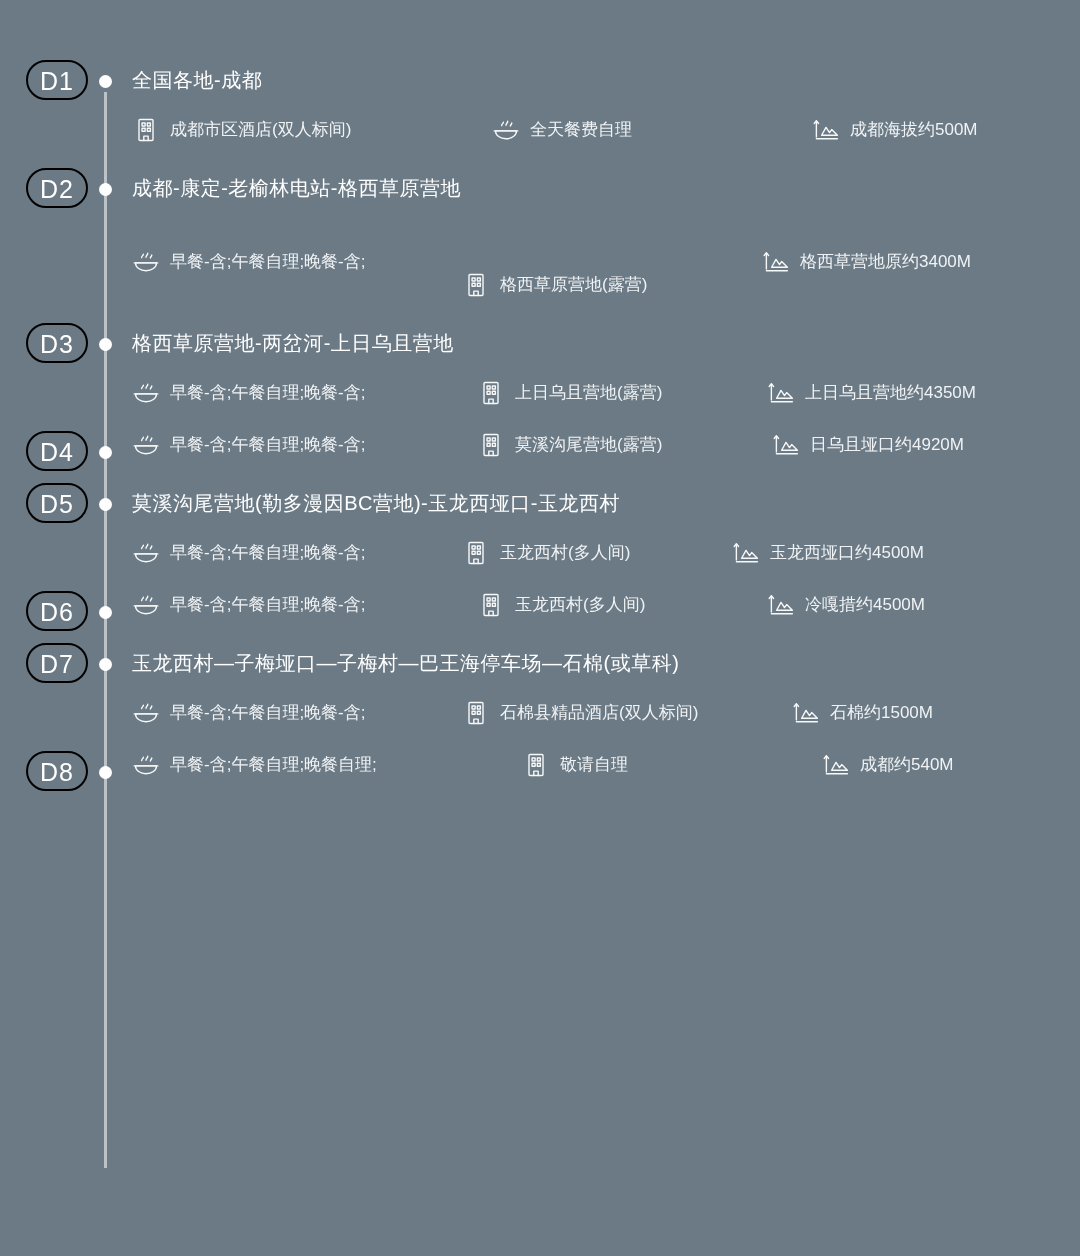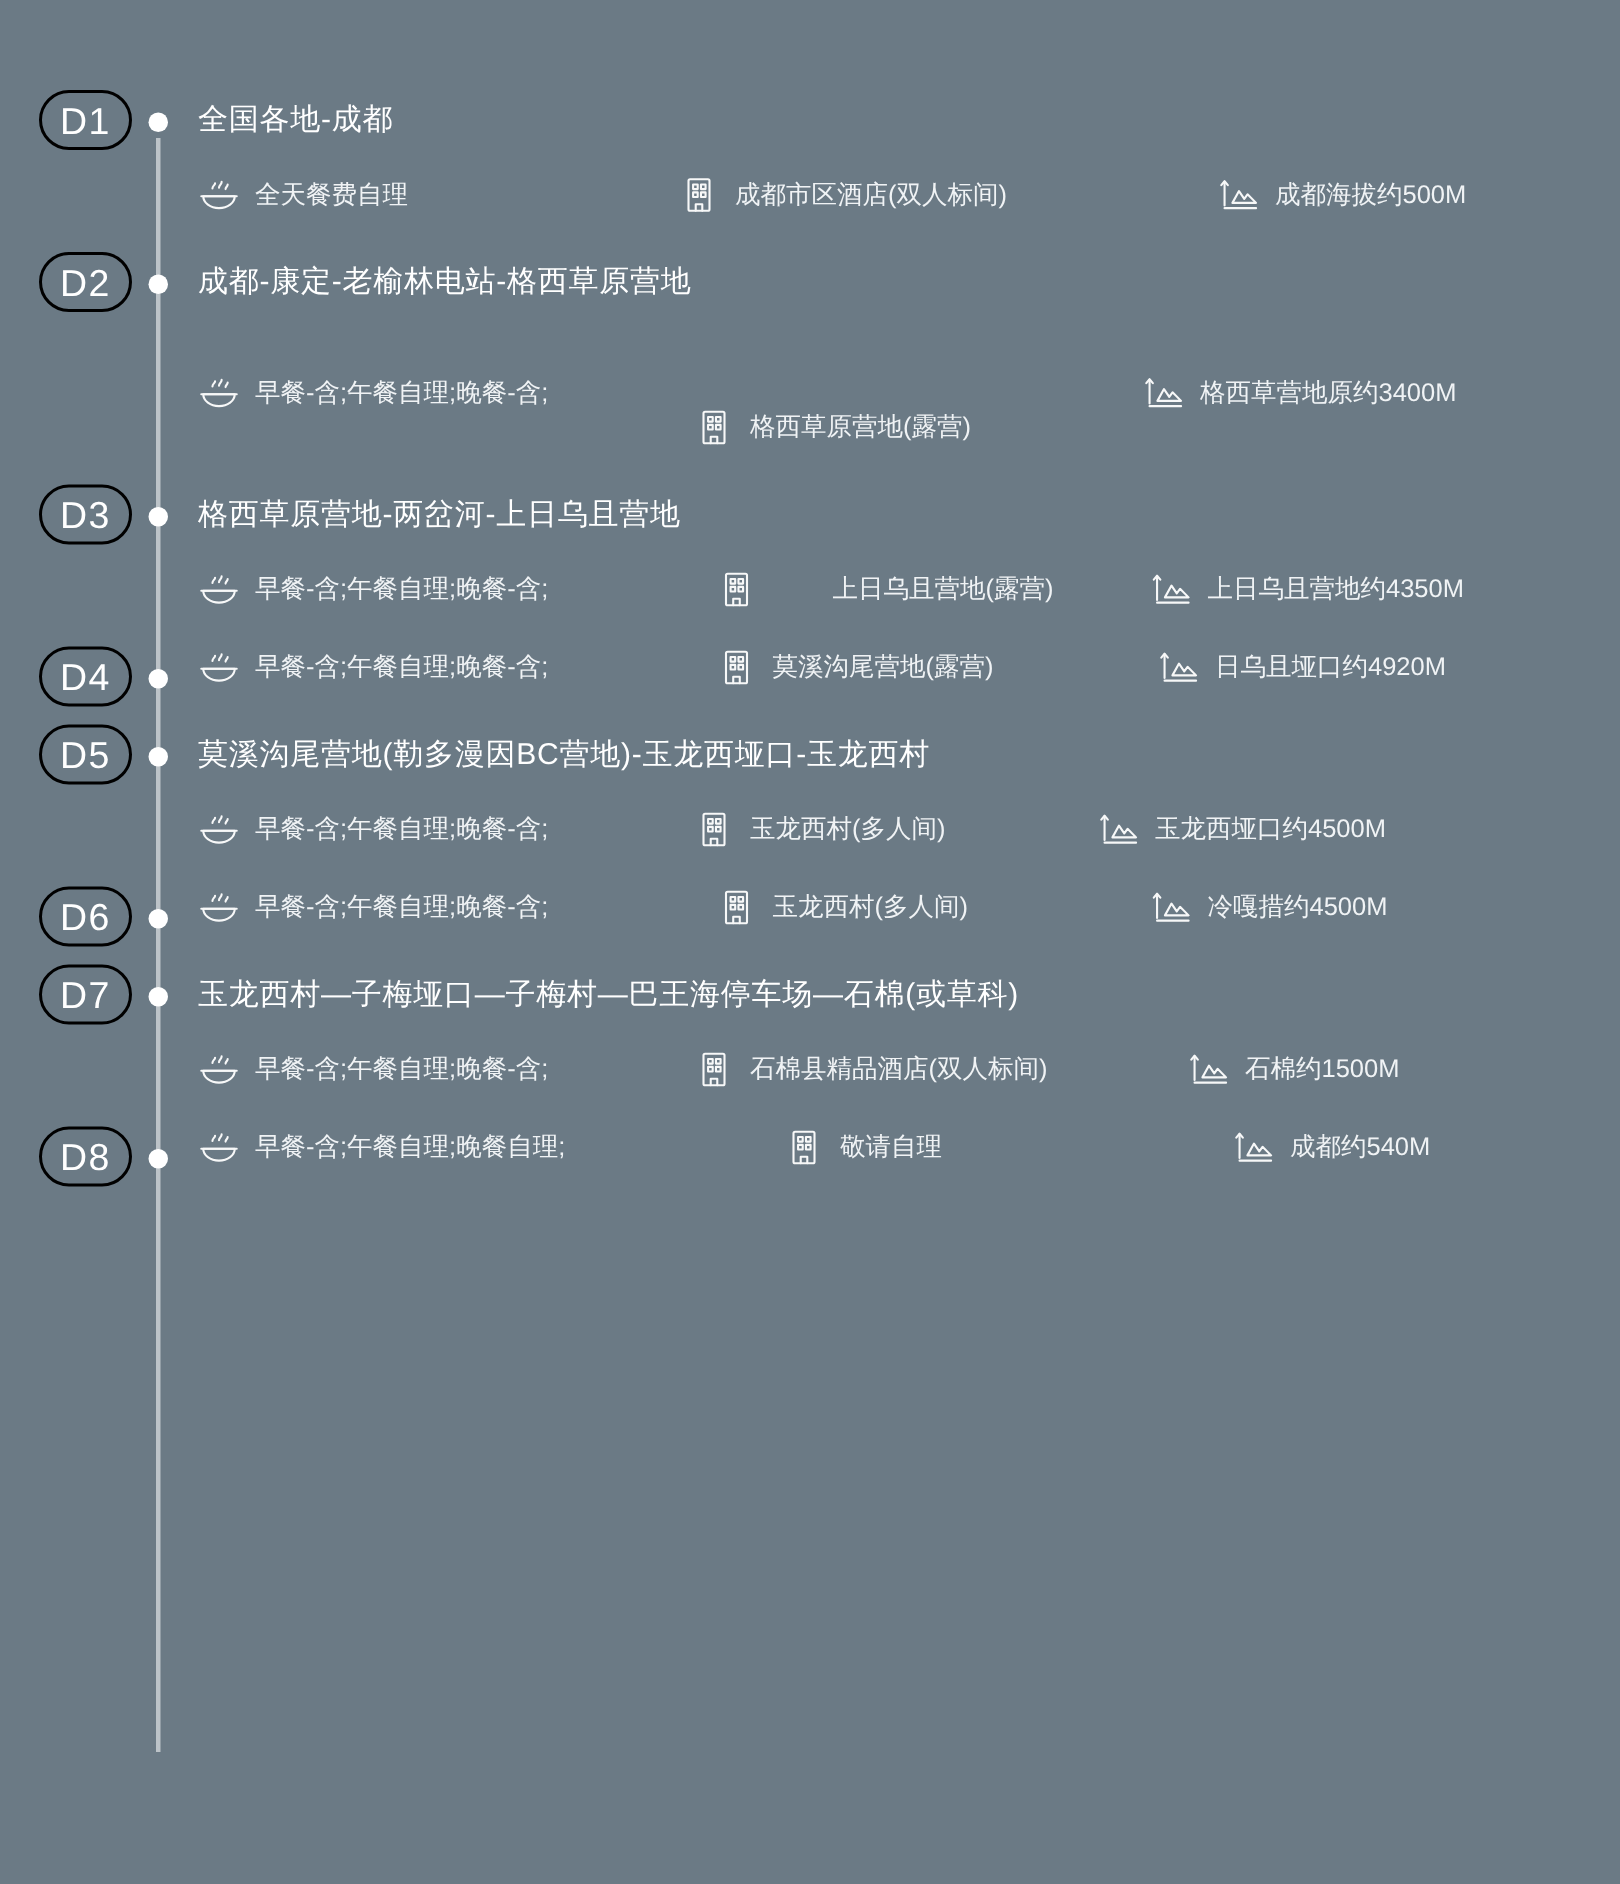--- a/index.html
+++ b/index.html
@@ -98,21 +98,21 @@
   .m-meal { width: 300px; }
   .m-hotel { width: 320px; }
   .m-alt { width: auto; }
 
   
   .day[data-row="0"] .m-meal { width: 320px; }
   .day[data-row="0"] .m-hotel { width: 360px; }
   .day[data-row="1"] .m-meal { width: 330px; }
   .day[data-row="1"] .m-hotel { width: 300px; margin-top: 47px; }
   .day[data-row="2"] .m-meal { width: 345px; }
-  .day[data-row="2"] .m-hotel { width: 290px; gap: 40px; }
+  .day[data-row="2"] .m-hotel { width: 290px; }
   .day[data-row="3"] .m-meal { width: 345px; }
   .day[data-row="3"] .m-hotel { width: 295px; }
   .day[data-row="4"] .m-meal { width: 330px; }
   .day[data-row="4"] .m-hotel { width: 270px; }
   .day[data-row="5"] .m-meal { width: 345px; }
   .day[data-row="5"] .m-hotel { width: 290px; }
   .day[data-row="6"] .m-meal { width: 330px; }
   .day[data-row="6"] .m-hotel { width: 330px; }
   .day[data-row="7"] .m-meal { width: 390px; }
   .day[data-row="7"] .m-hotel { width: 300px; align-items: center; }
@@ -121,44 +121,44 @@
 <body>
 
 <div class="page">
   <div class="rail"></div>
   <div class="days" id="days">
   <div class="day" data-row="0">
     <div class="badge">D1</div>
     <div class="dot"></div>
     <div class="title">全国各地-成都</div>
     <div class="meta">
+      <div class="meta-item m-hotel">
+        <span class="ico">
+          <svg viewBox="0 0 32 32" fill="none" stroke="#ffffff" stroke-width="1.6" stroke-linecap="round" stroke-linejoin="round">
+            <rect x="8" y="4" width="16" height="24" rx="1.2"></rect>
+            <rect x="11.5" y="8" width="3.5" height="3.5"></rect>
+            <rect x="17.5" y="8" width="3.5" height="3.5"></rect>
+            <rect x="11.5" y="14" width="3.5" height="3.5"></rect>
+            <rect x="17.5" y="14" width="3.5" height="3.5"></rect>
+            <path d="M13.5 28v-5h5v5"></path>
+          </svg>
+        </span>
+        <span class="hotel-text">成都市区酒店(双人标间)</span>
+      </div>
       <div class="meta-item m-meal">
         <span class="ico">
           <svg viewBox="0 0 32 32" fill="none" stroke="#ffffff" stroke-width="1.6" stroke-linecap="round" stroke-linejoin="round">
             <path d="M4 17h24c0 5-5.4 9-12 9s-12-4-12-9z"></path>
             <path d="M2.5 17h27"></path>
             <path d="M11 11c0-2 2-2.5 2-4"></path>
             <path d="M16 10.5c0-2 2-2.5 2-4.5"></path>
             <path d="M21 11.5c0-1.6 1.6-2 1.6-3.5"></path>
           </svg>
         </span>
         <span class="meal-text">全天餐费自理</span>
-      </div>
-      <div class="meta-item m-hotel">
-        <span class="ico">
-          <svg viewBox="0 0 32 32" fill="none" stroke="#ffffff" stroke-width="1.6" stroke-linecap="round" stroke-linejoin="round">
-            <rect x="8" y="4" width="16" height="24" rx="1.2"></rect>
-            <rect x="11.5" y="8" width="3.5" height="3.5"></rect>
-            <rect x="17.5" y="8" width="3.5" height="3.5"></rect>
-            <rect x="11.5" y="14" width="3.5" height="3.5"></rect>
-            <rect x="17.5" y="14" width="3.5" height="3.5"></rect>
-            <path d="M13.5 28v-5h5v5"></path>
-          </svg>
-        </span>
-        <span class="hotel-text">成都市区酒店(双人标间)</span>
       </div>
       <div class="meta-item m-alt">
         <span class="ico">
           <svg viewBox="0 0 32 32" fill="none" stroke="#ffffff" stroke-width="1.6" stroke-linecap="round" stroke-linejoin="round">
             <path d="M5 6v18"></path>
             <path d="M2.5 8.5L5 5.5l2.5 3"></path>
             <path d="M5 26h24"></path>
             <path d="M11 22l5-9 4 6 2.5-3.5L29 22z"></path>
           </svg>
         </span>

